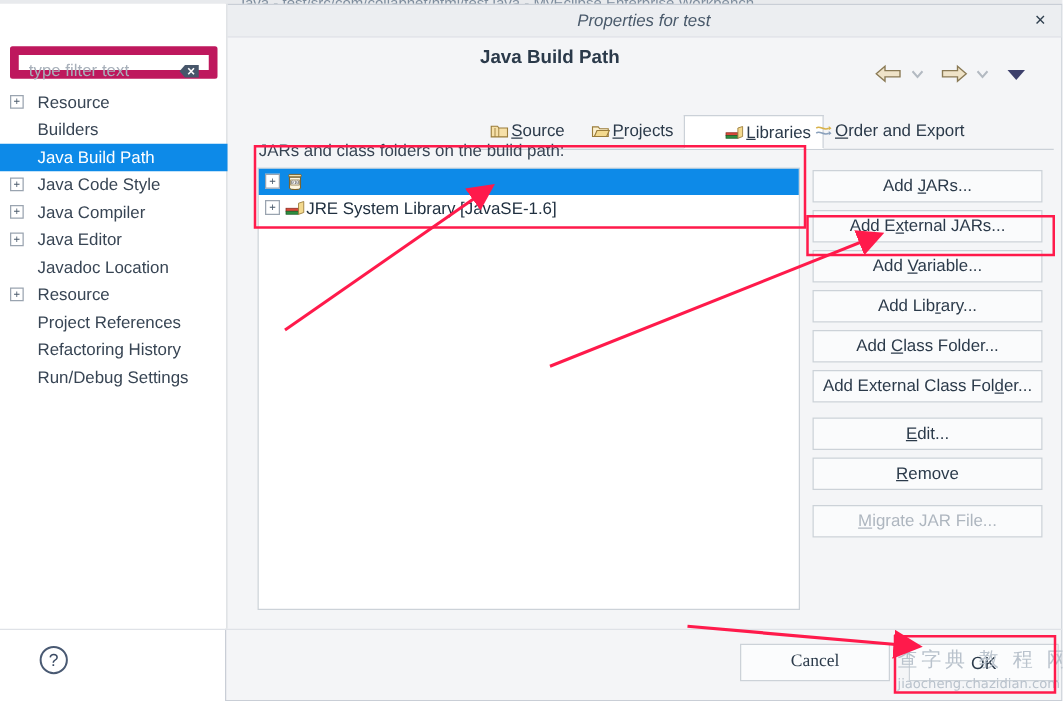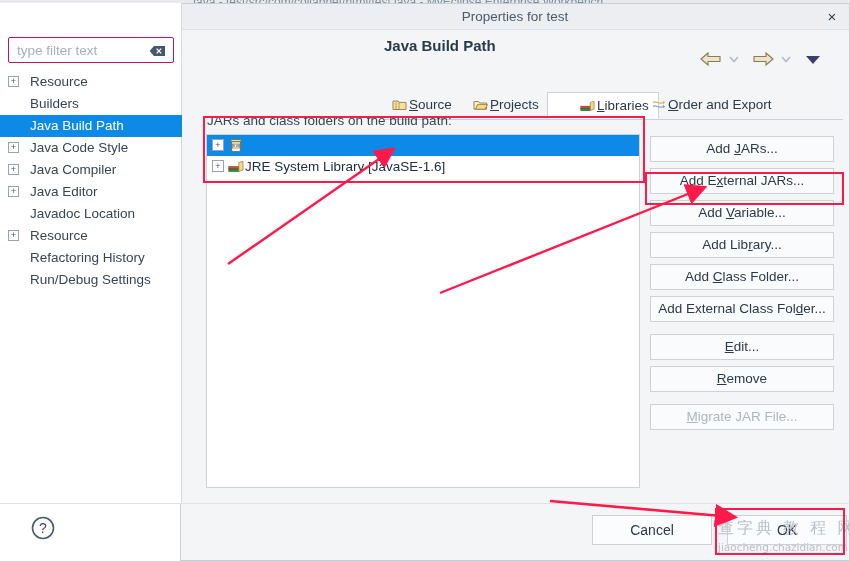--- a/index.html
+++ b/index.html
@@ -18,38 +18,38 @@
     position:absolute;left:190px;top:-5px;white-space:nowrap;
     font-size:12px;color:#6b7c8f;opacity:.85;
   }
   
   #dialog{
     position:absolute;left:180px;top:3px;width:670px;height:558px;
     background:#f4f5f7;border:1px solid #c9ced6;box-sizing:border-box;
   }
   #titlebar{
     position:absolute;left:0;top:0;width:100%;height:26px;
-    background:#eceef1;border-bottom:1px solid #dfe2e7;box-sizing:border-box;
+    background:#eceef1;border-bottom:1px solid #dfe2e7;box-sizing:border-box;font-style:italic;
   }
   #titlebar .ttl{
     position:absolute;left:0;top:0;width:100%;height:26px;line-height:26px;
     text-align:center;font-size:13.5px;color:#4a5a6b;
   }
   #titlebar .closebtn{
     position:absolute;right:8px;top:4px;width:18px;height:18px;line-height:18px;
     text-align:center;font-size:15px;color:#30404f;cursor:pointer;
   }
   
   #leftpanel{
     position:absolute;left:0;top:3px;width:182px;height:500px;
     background:#ffffff;border-right:1px solid #d6dade;box-sizing:border-box;
   }
   #filterbox{
     position:absolute;left:8px;top:34px;width:166px;height:26px;
-    border:1px solid #be185d;border-radius:2px;background:#fff;box-sizing:border-box;
+    border:7px solid #be185d;border-radius:2px;background:#fff;box-sizing:border-box;
   }
   #filterbox .ph{
     position:absolute;left:8px;top:0;height:26px;line-height:26px;
     font-size:13.5px;color:#a8b0ba;
   }
   #filterbox .clearic{
     position:absolute;right:7px;top:7px;width:17px;height:12px;
   }
   #tree{position:absolute;left:0;top:68px;width:182px;}
   .titem{
@@ -115,21 +115,21 @@
   .btn.disabled{color:#aeb6bf;cursor:default;}
   .btn u{text-decoration:underline;}
   
   #footerline{
     position:absolute;left:0;top:503px;width:100%;height:1px;background:#dfe2e7;
   }
   #helpic{position:absolute;left:-150px;top:515px;width:26px;height:26px;}
   #cancelbtn{
     position:absolute;left:414px;top:515px;width:120px;height:30px;line-height:28px;
     background:#fbfcfd;border:1px solid #ccd2d8;box-sizing:border-box;
-    text-align:center;font-size:14px;color:#2b3a4a;cursor:pointer;
+    text-align:center;font-size:14px;color:#2b3a4a;cursor:pointer;font-family:Liberation Serif, serif;
   }
   #okbtn{
     position:absolute;left:549px;top:515px;width:120px;height:30px;line-height:28px;
     background:#fbfcfd;border:1px solid #ccd2d8;box-sizing:border-box;
     text-align:center;font-size:14px;color:#2b3a4a;cursor:pointer;
   }
   
   .redbox{position:absolute;border:2px solid #ff1a4b;box-sizing:border-box;pointer-events:none;}
   #anno{position:absolute;left:0;top:0;width:850px;height:561px;pointer-events:none;}
   
@@ -281,20 +281,21 @@
   </div>
   <div id="tree">
     <div class="titem"><span class="exp">+</span><span>Resource</span></div>
     <div class="titem"><span>Builders</span></div>
     <div class="titem sel"><span>Java Build Path</span></div>
     <div class="titem"><span class="exp">+</span><span>Java Code Style</span></div>
     <div class="titem"><span class="exp">+</span><span>Java Compiler</span></div>
     <div class="titem"><span class="exp">+</span><span>Java Editor</span></div>
     <div class="titem"><span>Javadoc Location</span></div>
     <div class="titem"><span class="exp">+</span><span>Resource</span></div>
+    <div class="titem"><span>Project References</span></div>
     <div class="titem"><span>Refactoring History</span></div>
     <div class="titem"><span>Run/Debug Settings</span></div>
   </div>
 </div>
 
 <div id="footerline"></div>
 <div id="helpic" style="left:30px;">
   <svg width="26" height="26" viewBox="0 0 26 26">
     <circle cx="13" cy="13" r="10.5" fill="#ffffff" stroke="#4a5a73" stroke-width="1.6"></circle>
     <text x="13" y="18" font-size="14" text-anchor="middle" fill="#3a4a63" font-family="Liberation Sans, sans-serif">?</text>

